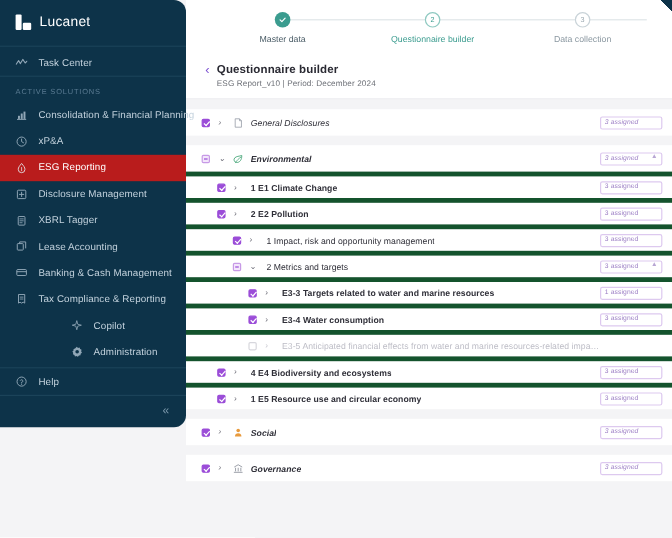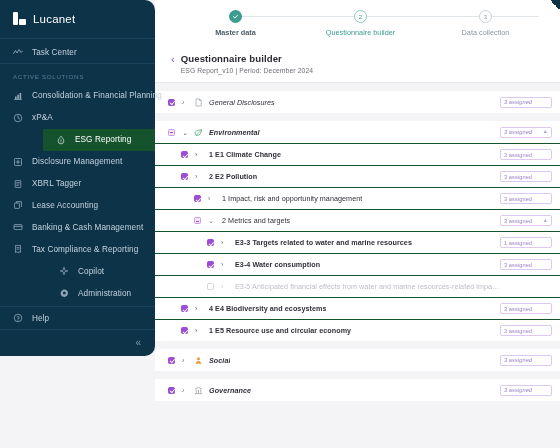--- a/index.html
+++ b/index.html
@@ -23,21 +23,21 @@
   .brand-mark i.a { left:0; top:0; width:5px; height:13px; border-radius:1px; }
   .brand-mark i.b { left:6px; top:7px; width:7px; height:6px; border-radius:1px; }
   .brand-name { font-size:11.5px; color:#ffffff; letter-spacing:.2px; font-weight:400; }
 
   .side-div { height:1px; background:#1b4359; margin:0; }
 
   .nav-item {
     display:flex; align-items:center; gap:9px; height:22px;
     padding-left:13px; font-size:8.2px; color:#c3d2dd; cursor:pointer; position:relative;
   }
-  .nav-item.active { background:#14532d; color:#ffffff;margin-left:43px; }
+  .nav-item.active { background:#b91c1c; color:#ffffff; }
   .nav-item .ico { width:10px; height:10px; flex:0 0 10px; display:flex; align-items:center; justify-content:center; opacity:.85; }
   .nav-item .ico svg { display:block; }
   .nav-label { white-space:nowrap; letter-spacing:.1px; }
 
   .section-label {
     font-size:6.2px; letter-spacing:.7px; color:#5b7c93;
     padding: 9px 0 5px 13px; text-transform:uppercase;
   }
   .nav-top { padding-top:2px; }
   .spacer { flex:1 1 auto; }
@@ -55,40 +55,40 @@
   .step .bubble {
     width:13px; height:13px; border-radius:50%; background:#ffffff;
     display:flex; align-items:center; justify-content:center;
     font-size:6px; position:relative; z-index:2;
   }
   .step.done .bubble { background:#3b9c8f; color:#fff; }
   .step.current .bubble { border:1px solid #8fc9c1; color:#3b9c8f; background:#fff; }
   .step.todo .bubble { border:1px solid #c9d3d8; color:#9aa8b0; background:#fff; }
   .step .bubble svg { display:block; }
   .step .slabel { margin-top:5px; font-size:7.3px; white-space:nowrap; }
-  .step.done .slabel { color:#4a5c66;font-weight:bold; }
+  .step.done .slabel { color:#4a5c66; }
   .step.current .slabel { color:#3b9c8f; }
   .step.todo .slabel { color:#8b98a1; }
   .connector { position:absolute; top:6px; height:1px; background:#dfe5e8; z-index:1; }
 
   
   .page-head { padding: 6px 0 8px 16px; background:#ffffff; flex:0 0 auto; }
   .ph-row { display:flex; align-items:flex-start; gap:6px; }
   .back-chev { color:#7b4fd0; font-size:11px; line-height:11px; margin-top:1px; cursor:pointer; }
   .ph-title { font-size:9.6px; font-weight:700; color:#2a2a33; letter-spacing:.1px; }
   .ph-sub { font-size:6.8px; color:#6d7077; margin-top:3px; letter-spacing:.1px; }
   .head-rule { height:1px; background:#e6e7eb; }
 
   
   .tree-wrap { flex:1 1 auto; background:#f4f4f6; overflow:hidden; padding-top:8px; }
   .group { background:#ffffff; }
   .group + .group { margin-top:8px; }
 
   .row { height:22px; display:flex; align-items:center; padding-right:8px; position:relative; }
-  .row + .row { border-top:1px solid #14532d; }
+  .row + .row { border-top:4px solid #14532d; }
   .row .left { display:flex; align-items:center; flex:1 1 auto; min-width:0; }
 
   .cb { width:7px; height:7px; border-radius:1.5px; flex:0 0 7px; position:relative; display:block; }
   .cb.checked { background:#9b4dd8; border:1px solid #9b4dd8; }
   .cb.checked:after {
     content:""; position:absolute; left:1.6px; top:.6px; width:2px; height:3.6px;
     border:solid #fff; border-width:0 1px 1px 0; transform:rotate(42deg);
   }
   .cb.indet { background:#f3e6fb; border:1px solid #c79ae6; }
   .cb.indet:after { content:""; position:absolute; left:1px; top:2.5px; width:3px; height:1px; background:#9b4dd8; }

